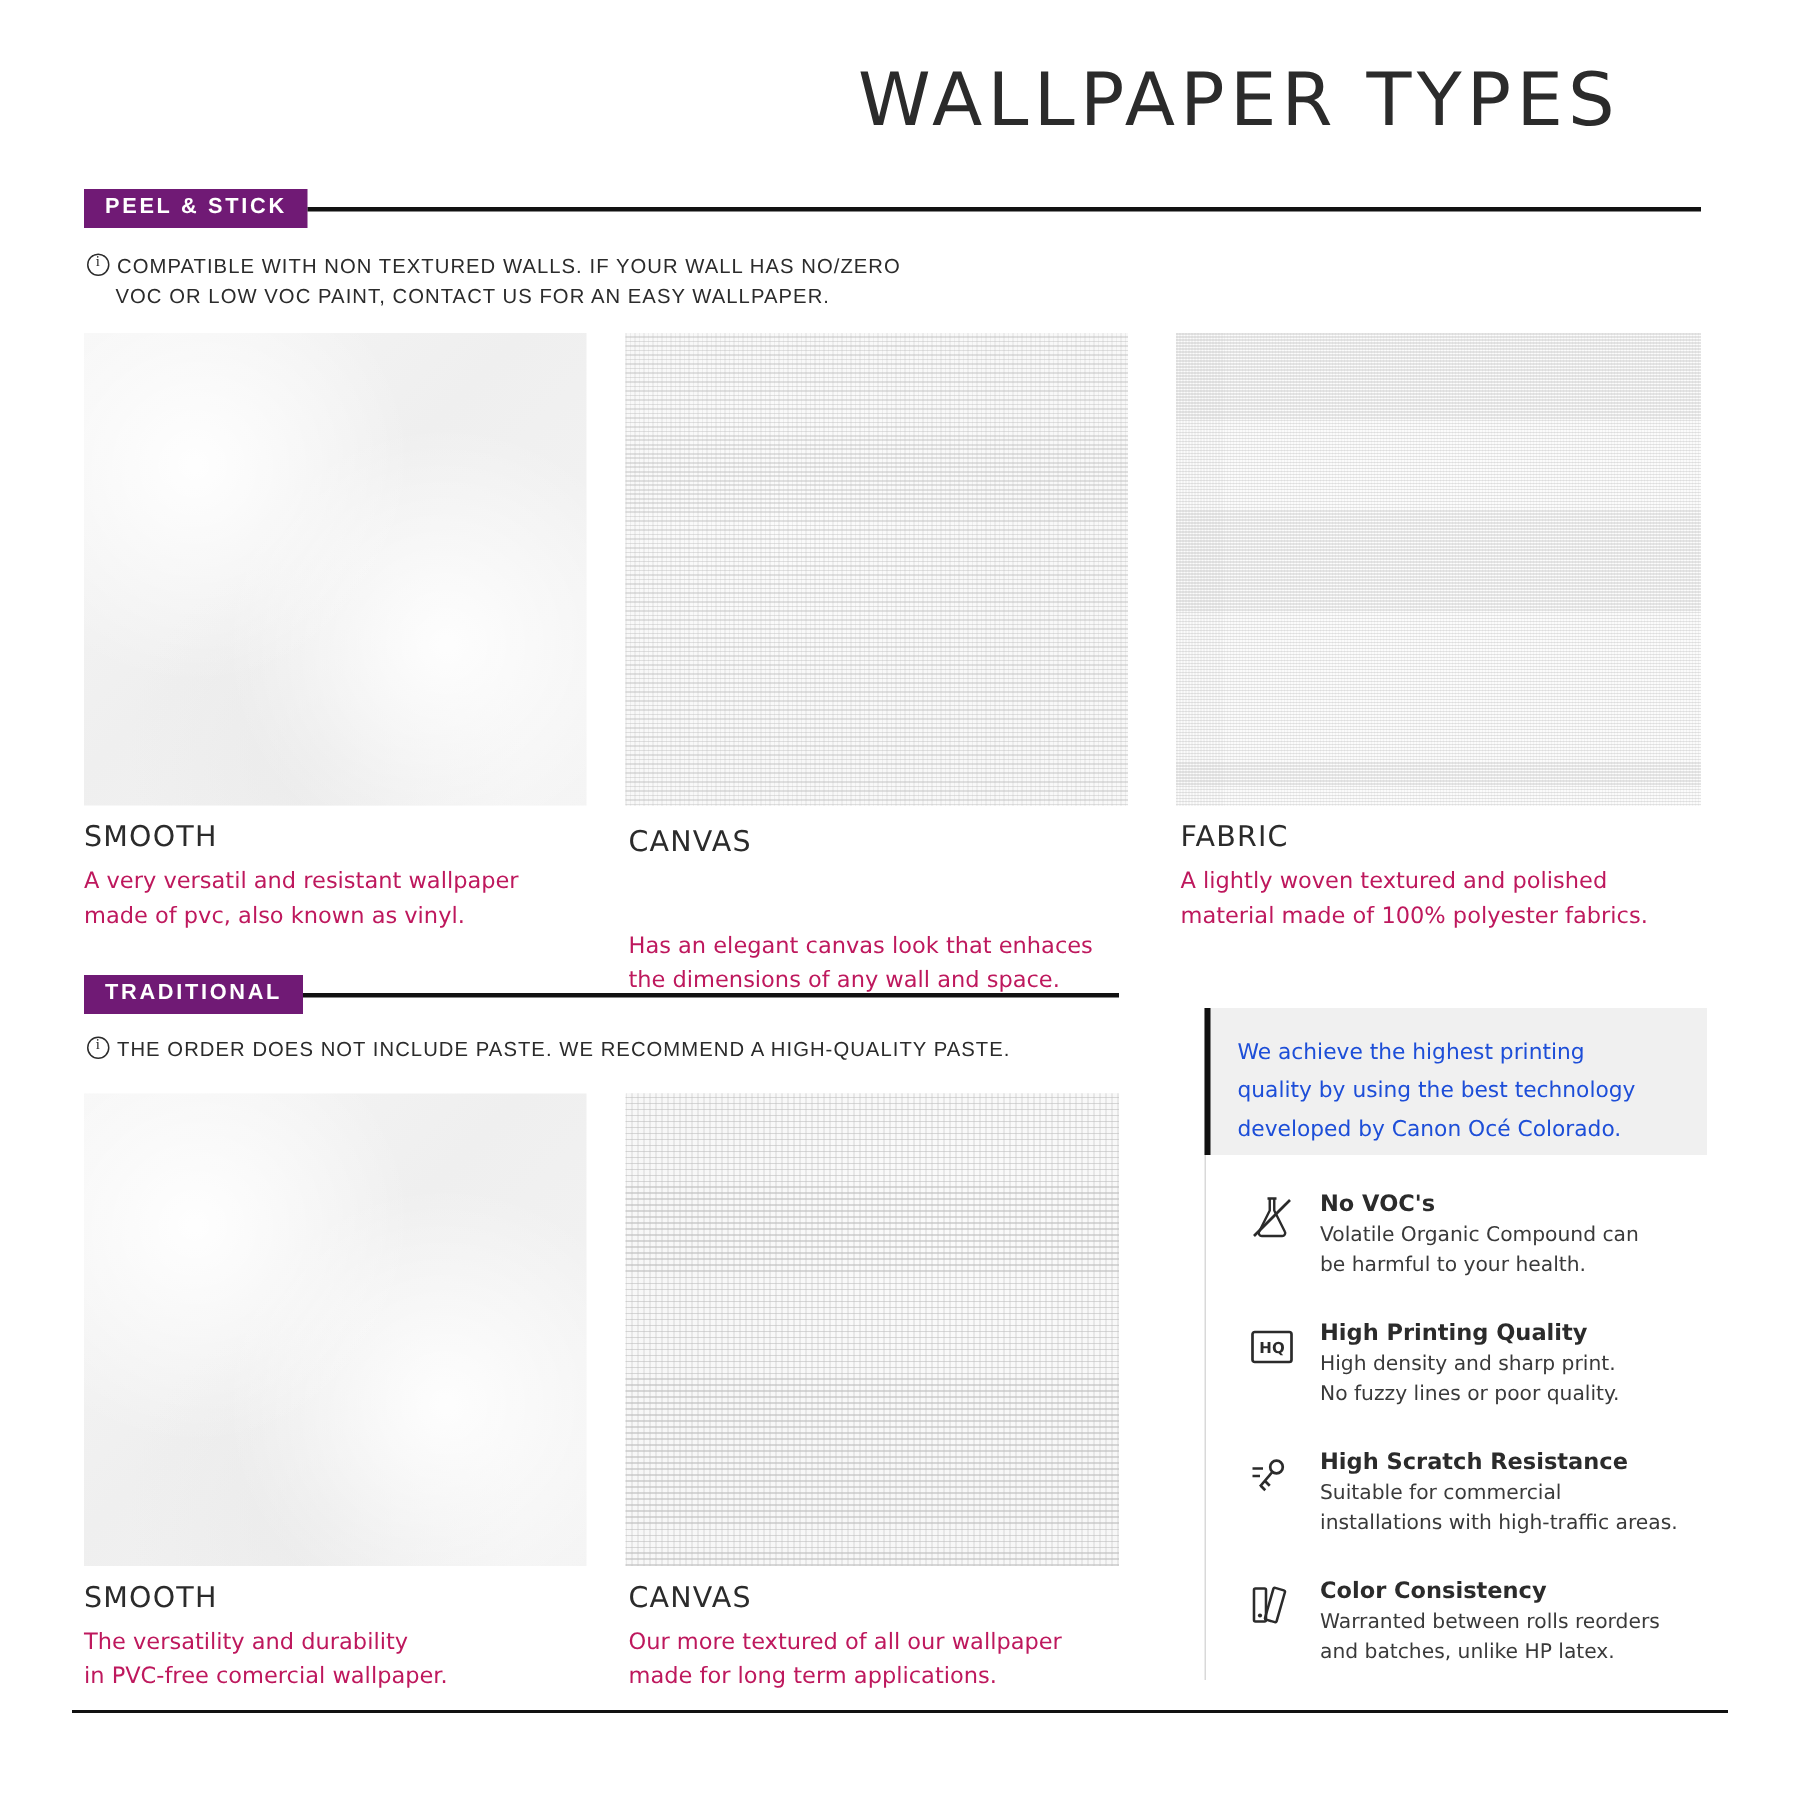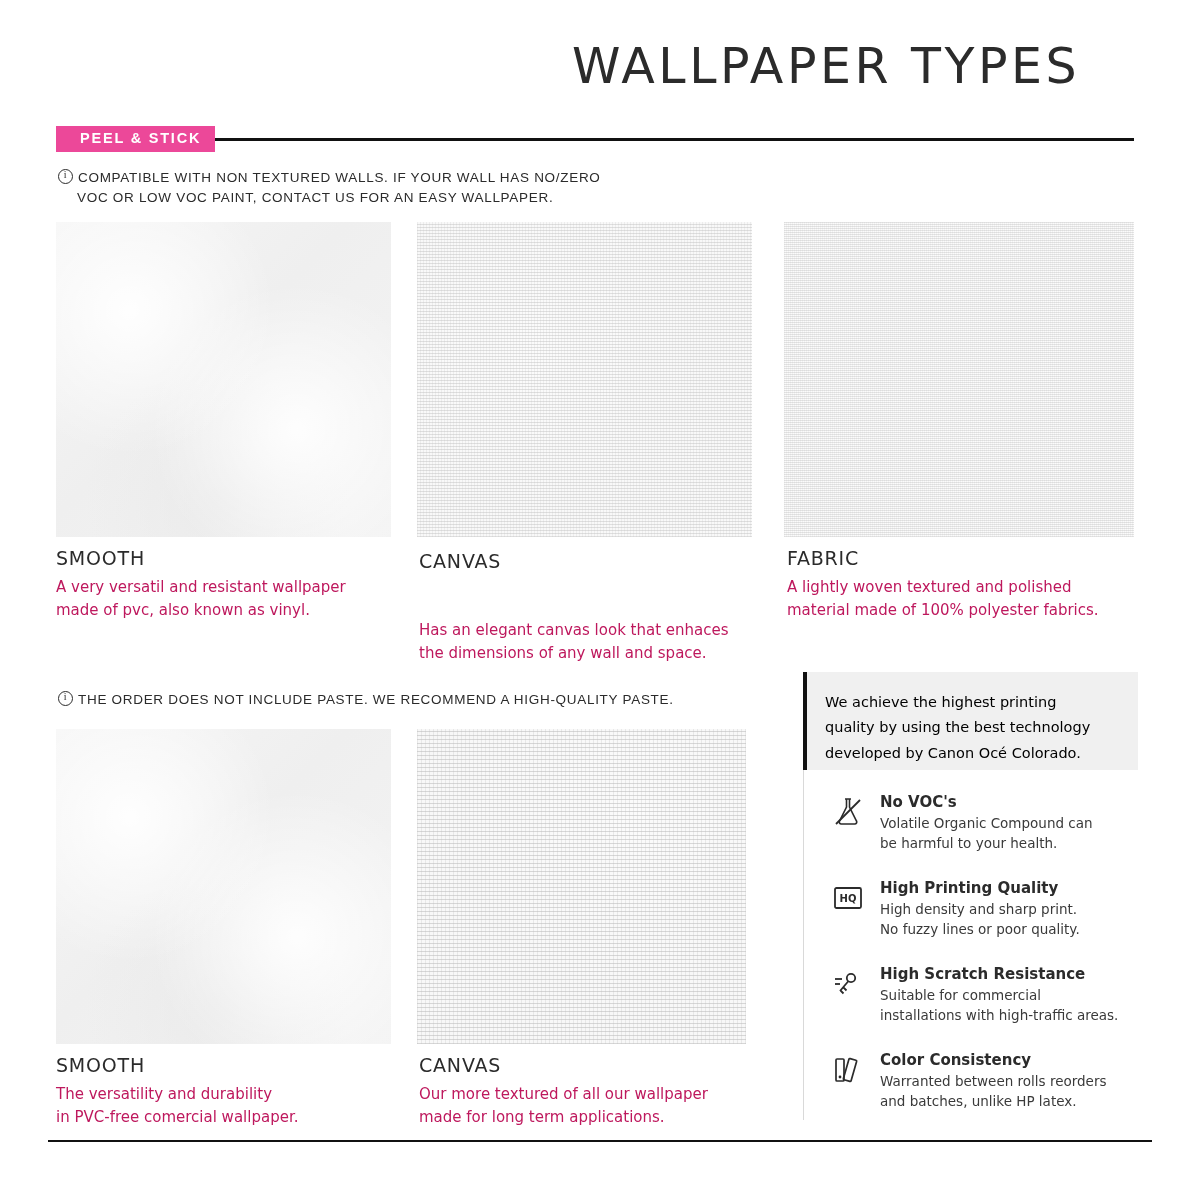--- a/index.html
+++ b/index.html
@@ -35,26 +35,26 @@
   }
 
   
   .section-head {
     position: absolute;
     display: flex;
     align-items: center;
     height: 26px;
   }
   .section-tag {
-    background: #ec4899;
+    background: #701a75;
     color: #ffffff;
     font-size: 14.5px;
     letter-spacing: 1.8px;
     font-weight: 700;
-    padding: 5px 14px 6px 24px;
+    padding: 5px 14px 6px 14px;
     line-height: 1;
     white-space: nowrap;
   }
   .section-rule {
     height: 3px;
     background: #111111;
     flex: 1 1 auto;
   }
 
   
@@ -156,21 +156,21 @@
     position: absolute;
     left: 0;
     top: 0;
     bottom: 0;
     width: 4px;
     background: #111111;
   }
   .quote-text {
     font-size: 14.5px;
     line-height: 1.75;
-    color: #000000;
+    color: #1d4ed8;
     font-family: "DejaVu Sans", sans-serif;
   }
 
   .feature {
     position: absolute;
     display: flex;
     gap: 12px;
     align-items: flex-start;
     width: 330px;
   }
@@ -238,20 +238,24 @@
     <span>Has an elegant canvas look that enhaces</span><br>
     <span>the dimensions of any wall and space.</span>
   </div>
 
   <div class="sw-name" style="left:787px; top:547px;">FABRIC</div>
   <div class="sw-desc" style="left:787px; top:576px; width:360px;">
     <span>A lightly woven textured and polished</span><br>
     <span>material made of 100% polyester fabrics.</span>
   </div>
 
+  <div class="section-head" style="left:56px; top:650px; width:690px;">
+    <div class="section-tag">TRADITIONAL</div>
+    <div class="section-rule"></div>
+  </div>
 
   <div class="note" style="left:58px; top:690px; width:700px;">
     <span class="ico"></span><span class="note-text">THE ORDER DOES NOT INCLUDE PASTE. WE RECOMMEND A HIGH-QUALITY PASTE.</span>
   </div>
 
   <div class="swatch sw-smooth" style="left:56px; top:729px; width:335px; height:315px;"></div>
   <div class="swatch sw-canvas2" style="left:417px; top:729px; width:329px; height:315px;"></div>
 
   <div class="sw-name" style="left:56px; top:1054px;">SMOOTH</div>
   <div class="sw-desc" style="left:56px; top:1083px; width:340px;">

